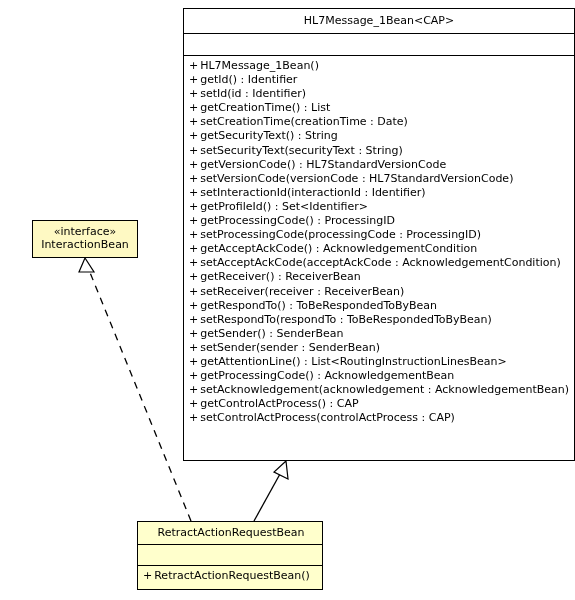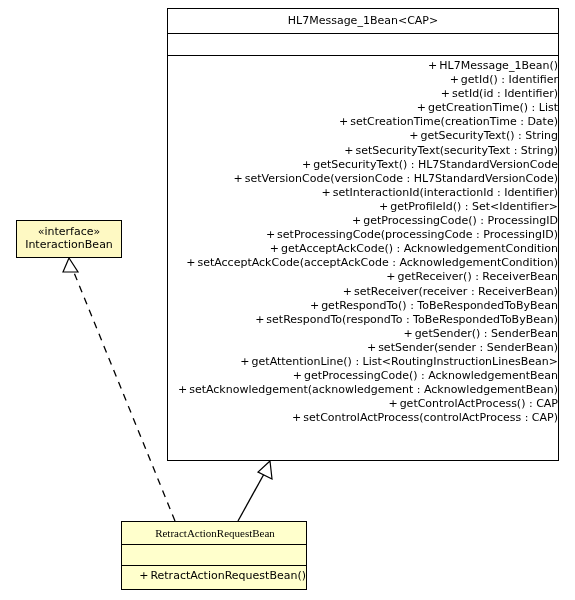--- a/index.html
+++ b/index.html
@@ -11,21 +11,21 @@
   body {
     font-family: "DejaVu Sans", sans-serif;
     width: 575px;
     height: 600px;
     position: relative;
     overflow: hidden;
     -webkit-font-smoothing: none;
   }
   #canvas {
     position: absolute;
-    left: 0; top: 0;
+    left: 16px; top: 0;
     width: 523px;
     height: 600px;
   }
   
   #edges {
     position: absolute;
     left: 0; top: 0;
     width: 575px;
     height: 600px;
     pointer-events: none;
@@ -55,21 +55,20 @@
   .cls-stereo {
     display: block;
     font-size: 11px;
     line-height: 13px;
   }
   .attrs {
     height: 21px;
   }
   .ops {
     padding: 3px 0 4px 0;
-    text-align: right;
   }
   .op {
     font-size: 11px;
     line-height: 14.1px;
     color: #000000;
     white-space: nowrap;
     padding-left: 5px;
   }
   .op .vis {
     padding-right: 2px;
@@ -99,21 +98,21 @@
 
   #class-retractaction {
     left: 121px;
     top: 521px;
     width: 186px;
     height: 69px;
     background: #ffffcc;
   }
   #class-retractaction .attrs { height: 21px; }
   #class-retractaction .ops { padding: 3px 0 3px 0; }
-  #class-retractaction .cls-name { padding: 4px 4px 4px 6px; font-family: Liberation Serif, serif; }
+  #class-retractaction .cls-name { padding: 4px 4px 4px 6px; }
 </style>
 </head>
 <body>
 
 <div id="canvas">
 
   <svg id="edges" viewBox="0 0 575 600" width="575" height="600">
 
     <g>
       <line x1="175" y1="521" x2="73" y2="270" stroke="#000000" stroke-width="1.3" stroke-dasharray="7,6"></line>
@@ -130,21 +129,21 @@
     <div class="compartment cls-name">HL7Message_1Bean&lt;CAP&gt;</div>
     <div class="compartment attrs"></div>
     <div class="compartment ops">
       <div class="op"><span class="vis">+</span><span>HL7Message_1Bean()</span></div>
       <div class="op"><span class="vis">+</span><span>getId() : Identifier</span></div>
       <div class="op"><span class="vis">+</span><span>setId(id : Identifier)</span></div>
       <div class="op"><span class="vis">+</span><span>getCreationTime() : List</span></div>
       <div class="op"><span class="vis">+</span><span>setCreationTime(creationTime : Date)</span></div>
       <div class="op"><span class="vis">+</span><span>getSecurityText() : String</span></div>
       <div class="op"><span class="vis">+</span><span>setSecurityText(securityText : String)</span></div>
-      <div class="op"><span class="vis">+</span><span>getSecurityText() : HL7StandardVersionCode</span></div>
+      <div class="op"><span class="vis">+</span><span>getVersionCode() : HL7StandardVersionCode</span></div>
       <div class="op"><span class="vis">+</span><span>setVersionCode(versionCode : HL7StandardVersionCode)</span></div>
       <div class="op"><span class="vis">+</span><span>setInteractionId(interactionId : Identifier)</span></div>
       <div class="op"><span class="vis">+</span><span>getProfileId() : Set&lt;Identifier&gt;</span></div>
       <div class="op"><span class="vis">+</span><span>getProcessingCode() : ProcessingID</span></div>
       <div class="op"><span class="vis">+</span><span>setProcessingCode(processingCode : ProcessingID)</span></div>
       <div class="op"><span class="vis">+</span><span>getAcceptAckCode() : AcknowledgementCondition</span></div>
       <div class="op"><span class="vis">+</span><span>setAcceptAckCode(acceptAckCode : AcknowledgementCondition)</span></div>
       <div class="op"><span class="vis">+</span><span>getReceiver() : ReceiverBean</span></div>
       <div class="op"><span class="vis">+</span><span>setReceiver(receiver : ReceiverBean)</span></div>
       <div class="op"><span class="vis">+</span><span>getRespondTo() : ToBeRespondedToByBean</span></div>

